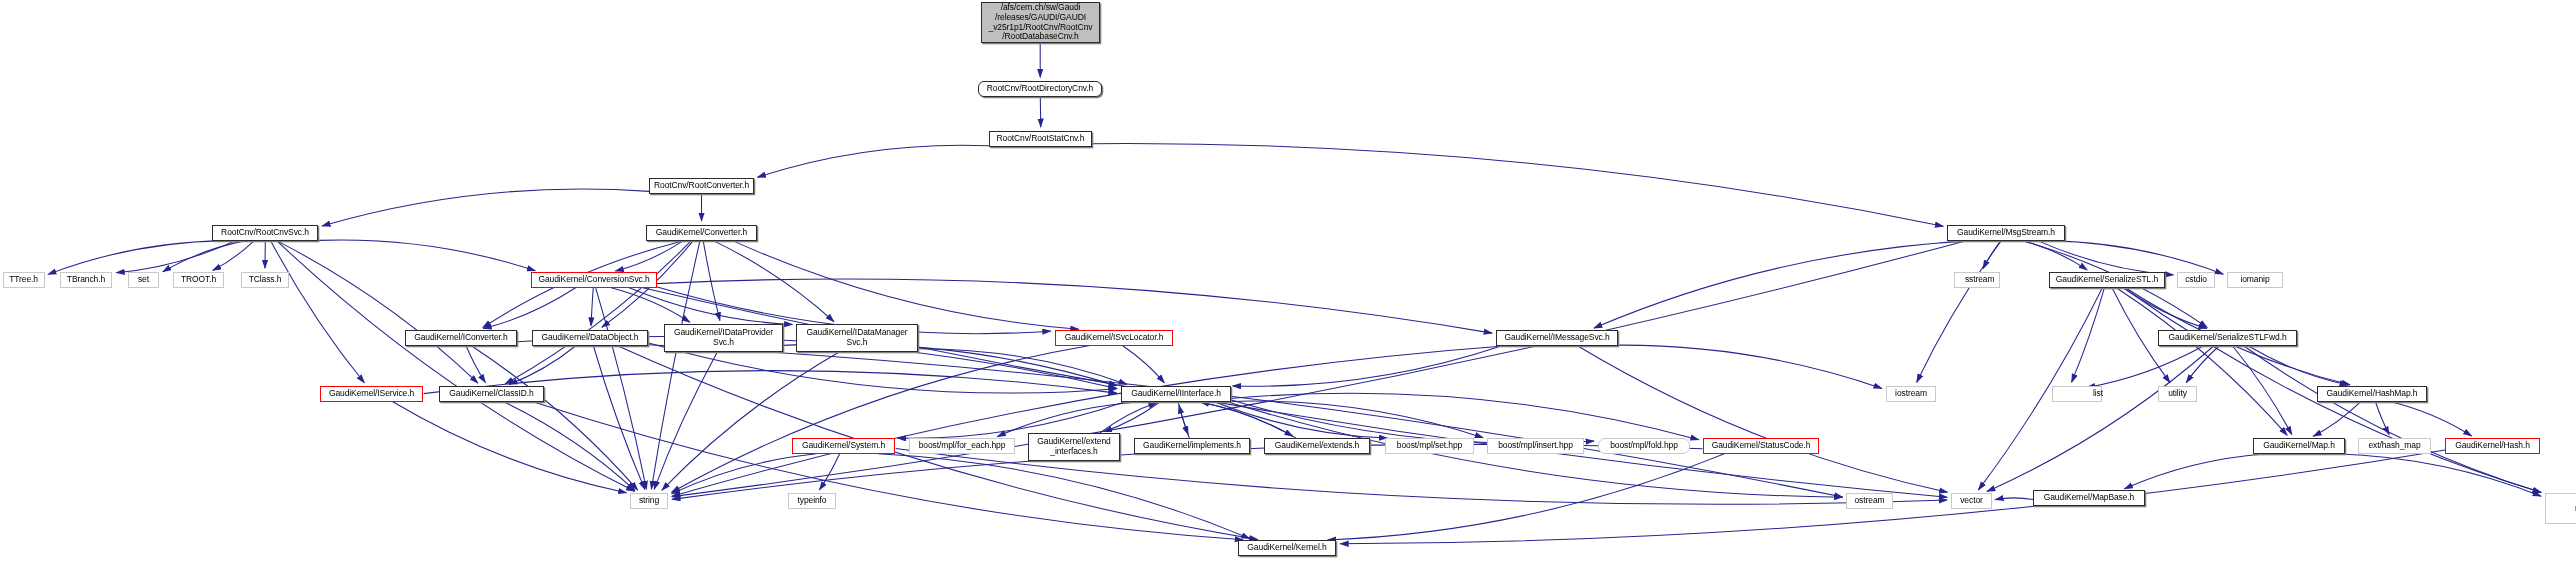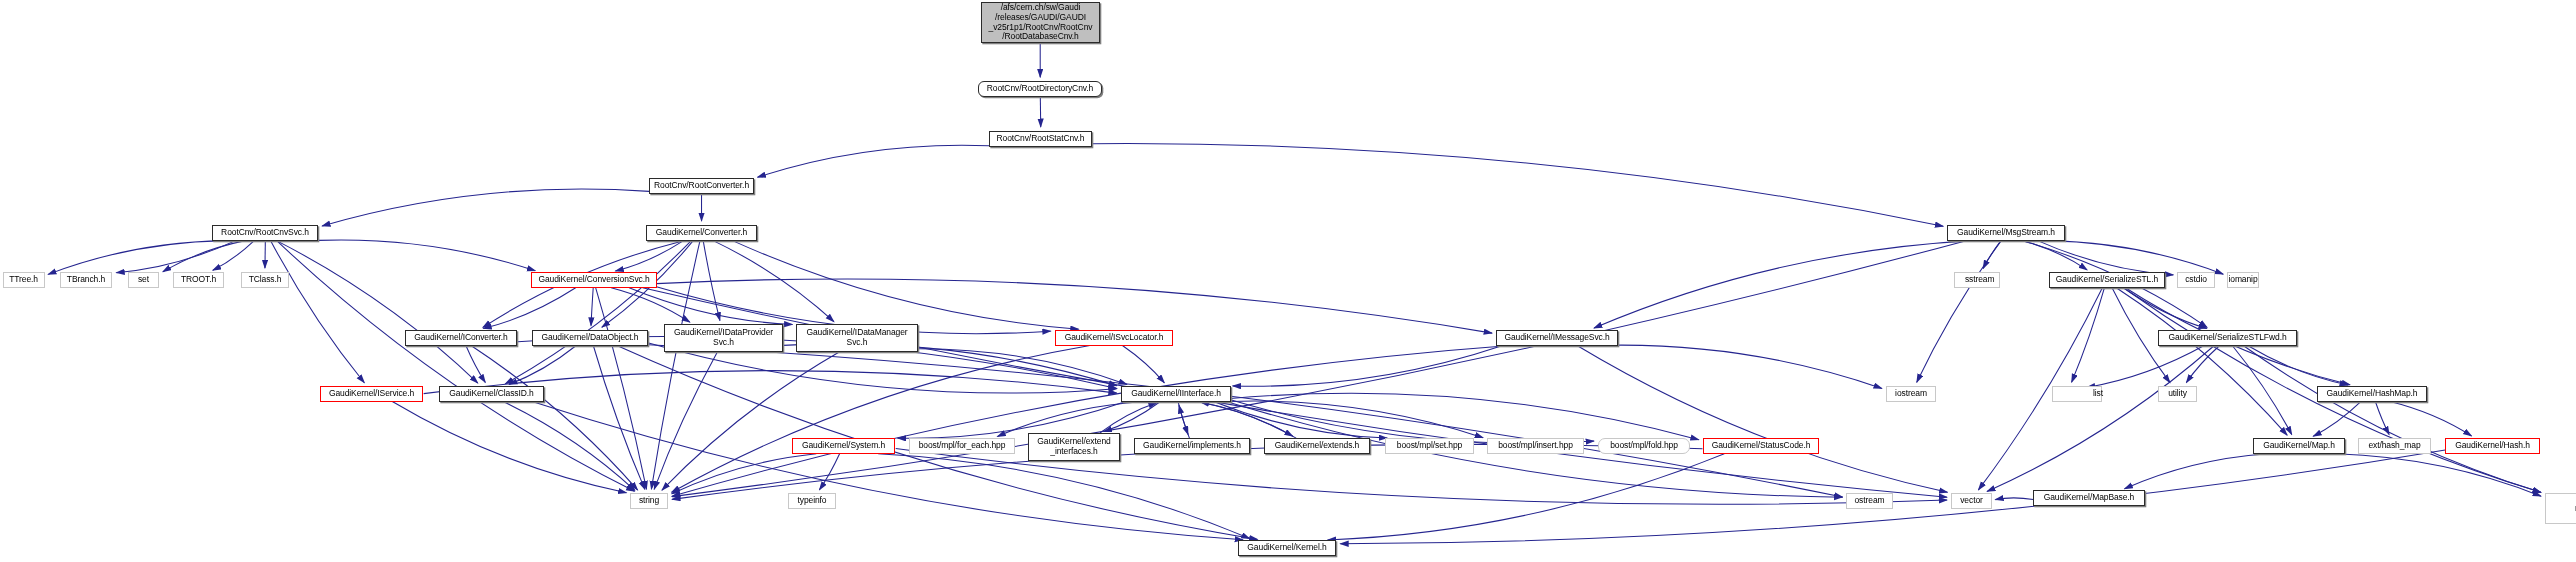--- a/index.html
+++ b/index.html
@@ -183,21 +183,21 @@
       <div class="gnode doc" style="left: 1947px; top: 225px; width: 118px; height: 15.7px;">GaudiKernel/MsgStream.h</div>
       <div class="gnode ext" style="left: 2.6px; top: 272px; width: 42px; height: 15.7px;">TTree.h</div>
       <div class="gnode ext" style="left: 60px; top: 272px; width: 52px; height: 15.7px;">TBranch.h</div>
       <div class="gnode ext" style="left: 128px; top: 272px; width: 31px; height: 15.7px;">set</div>
       <div class="gnode ext" style="left: 173px; top: 272px; width: 51px; height: 15.7px;">TROOT.h</div>
       <div class="gnode ext" style="left: 241px; top: 272px; width: 48px; height: 15.7px;">TClass.h</div>
       <div class="gnode undoc" style="left: 531px; top: 272px; width: 126px; height: 15.7px;">GaudiKernel/ConversionSvc.h</div>
       <div class="gnode ext" style="left: 1954px; top: 272px; width: 46px; height: 15.7px; padding-left: 8px;">sstream</div>
       <div class="gnode doc" style="left: 2049px; top: 272px; width: 116px; height: 15.7px;">GaudiKernel/SerializeSTL.h</div>
       <div class="gnode ext" style="left: 2177px; top: 272px; width: 38px; height: 15.7px;">cstdio</div>
-      <div class="gnode ext" style="left: 2227px; top: 272px; width: 32px; height: 15.7px;">iomanip</div>
+      <div class="gnode ext" style="left: 2227px; top: 272px; width: 56px; height: 15.7px;">iomanip</div>
       <div class="gnode doc" style="left: 405px; top: 330px; width: 112px; height: 15.7px;">GaudiKernel/IConverter.h</div>
       <div class="gnode doc" style="left: 532px; top: 330px; width: 116px; height: 15.7px;">GaudiKernel/DataObject.h</div>
       <div class="gnode doc" style="left: 664px; top: 324px; width: 119px; height: 27.5px;">GaudiKernel/IDataProvider
 Svc.h</div>
       <div class="gnode doc" style="left: 796px; top: 324px; width: 122px; height: 27.5px;">GaudiKernel/IDataManager
 Svc.h</div>
       <div class="gnode undoc" style="left: 1055px; top: 330px; width: 118px; height: 15.7px;">GaudiKernel/ISvcLocator.h</div>
       <div class="gnode doc" style="left: 1496px; top: 330px; width: 122px; height: 15.7px;">GaudiKernel/IMessageSvc.h</div>
       <div class="gnode doc" style="left: 2158px; top: 330px; width: 139px; height: 15.7px;">GaudiKernel/SerializeSTLFwd.h</div>
       <div class="gnode undoc" style="left: 320px; top: 386px; width: 103px; height: 15.7px;">GaudiKernel/IService.h</div>

